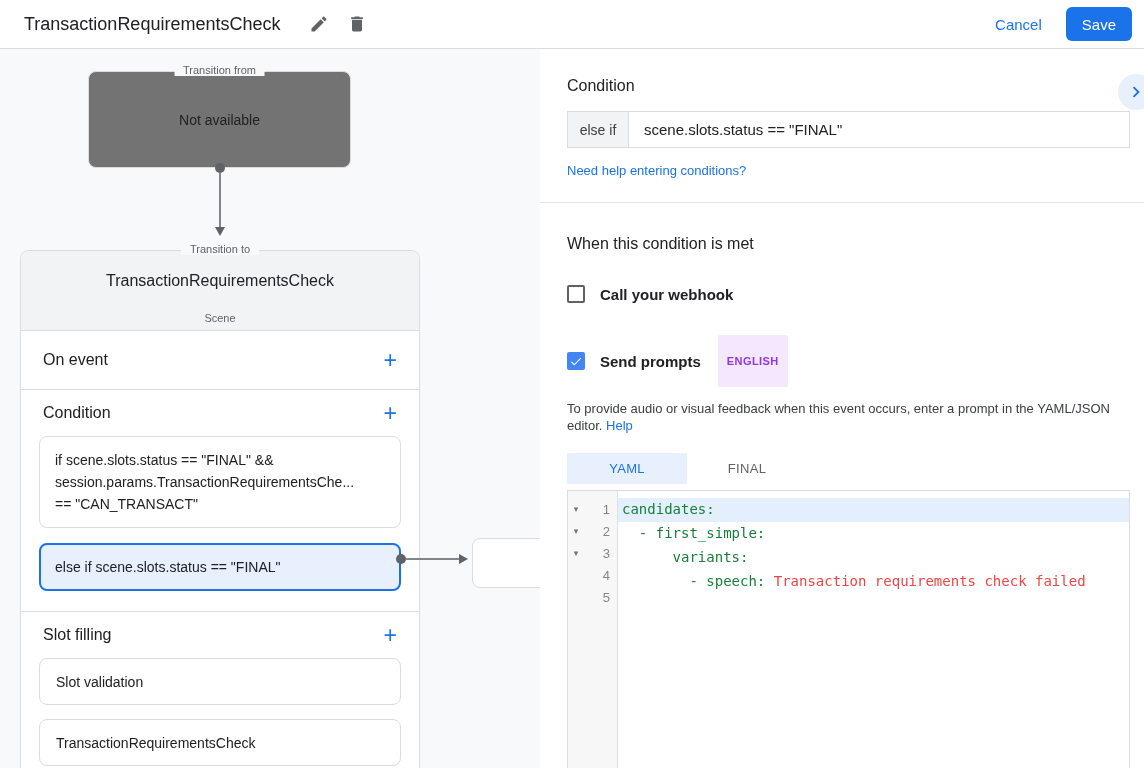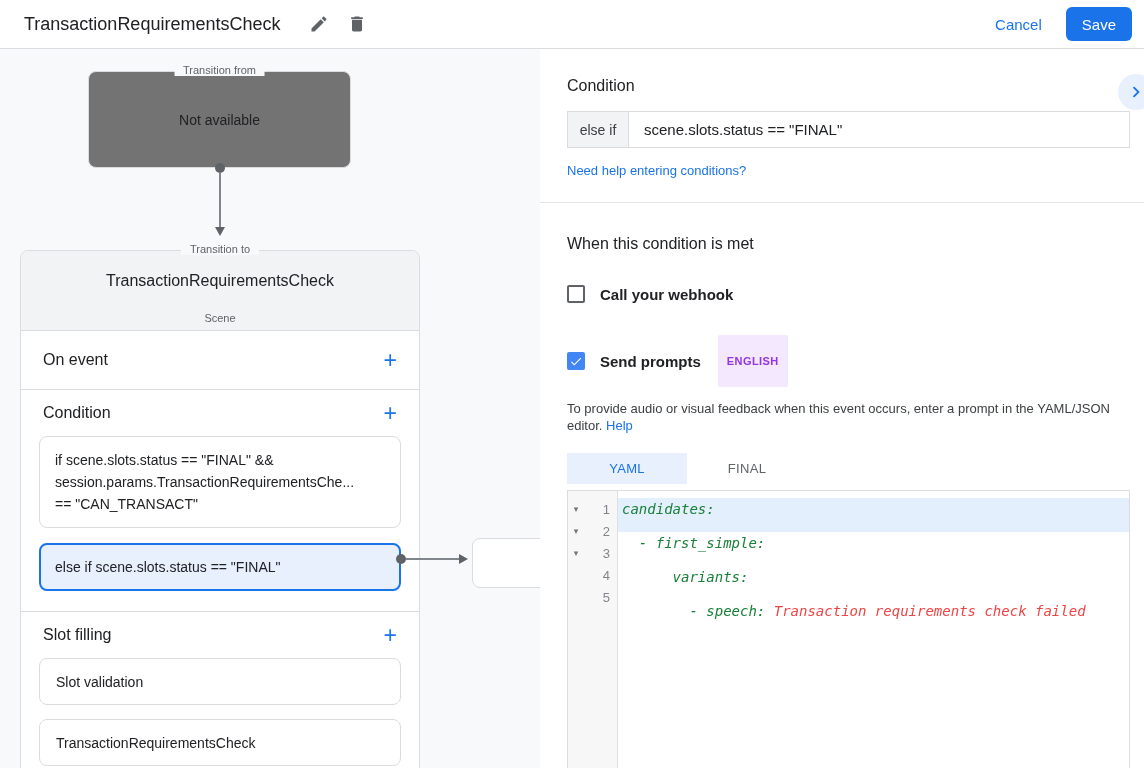--- a/index.html
+++ b/index.html
@@ -122,21 +122,21 @@
     display: flex; font-family: "DejaVu Sans Mono", monospace; font-size: 14px;
     background: #fff; cursor: text; }
   .gutter { width: 50px; background: #f7f7f7; border-right: 1px solid #e0e0e0;
     padding-top: 7px; flex: none; }
   .grow { height: 22px; display: flex; align-items: center; }
   .fold { width: 16px; text-align: center; font-size: 9px; color: #757575;
     font-family: "Liberation Sans", sans-serif; cursor: pointer; }
   .lnum { flex: 1; text-align: right; padding-right: 7px; font-size: 13px;
     color: #80868b; font-family: "Liberation Sans", sans-serif; }
   .code { flex: 1; padding-top: 7px; overflow: hidden; }
-  .cline { height: 34px; line-height: 22px; white-space: pre; padding-left: 4px; font-style: italic; }
+  .cline { height: 24px; line-height: 22px; white-space: pre; padding-left: 4px; }
   .cline.hl { background: #e3effd; }
   .k { color: #188038; white-space: pre; }
   .v { color: #ef4444; white-space: pre; }
 </style>
 </head>
 <body>
 
 <div class="app">
 
   <header class="topbar">

